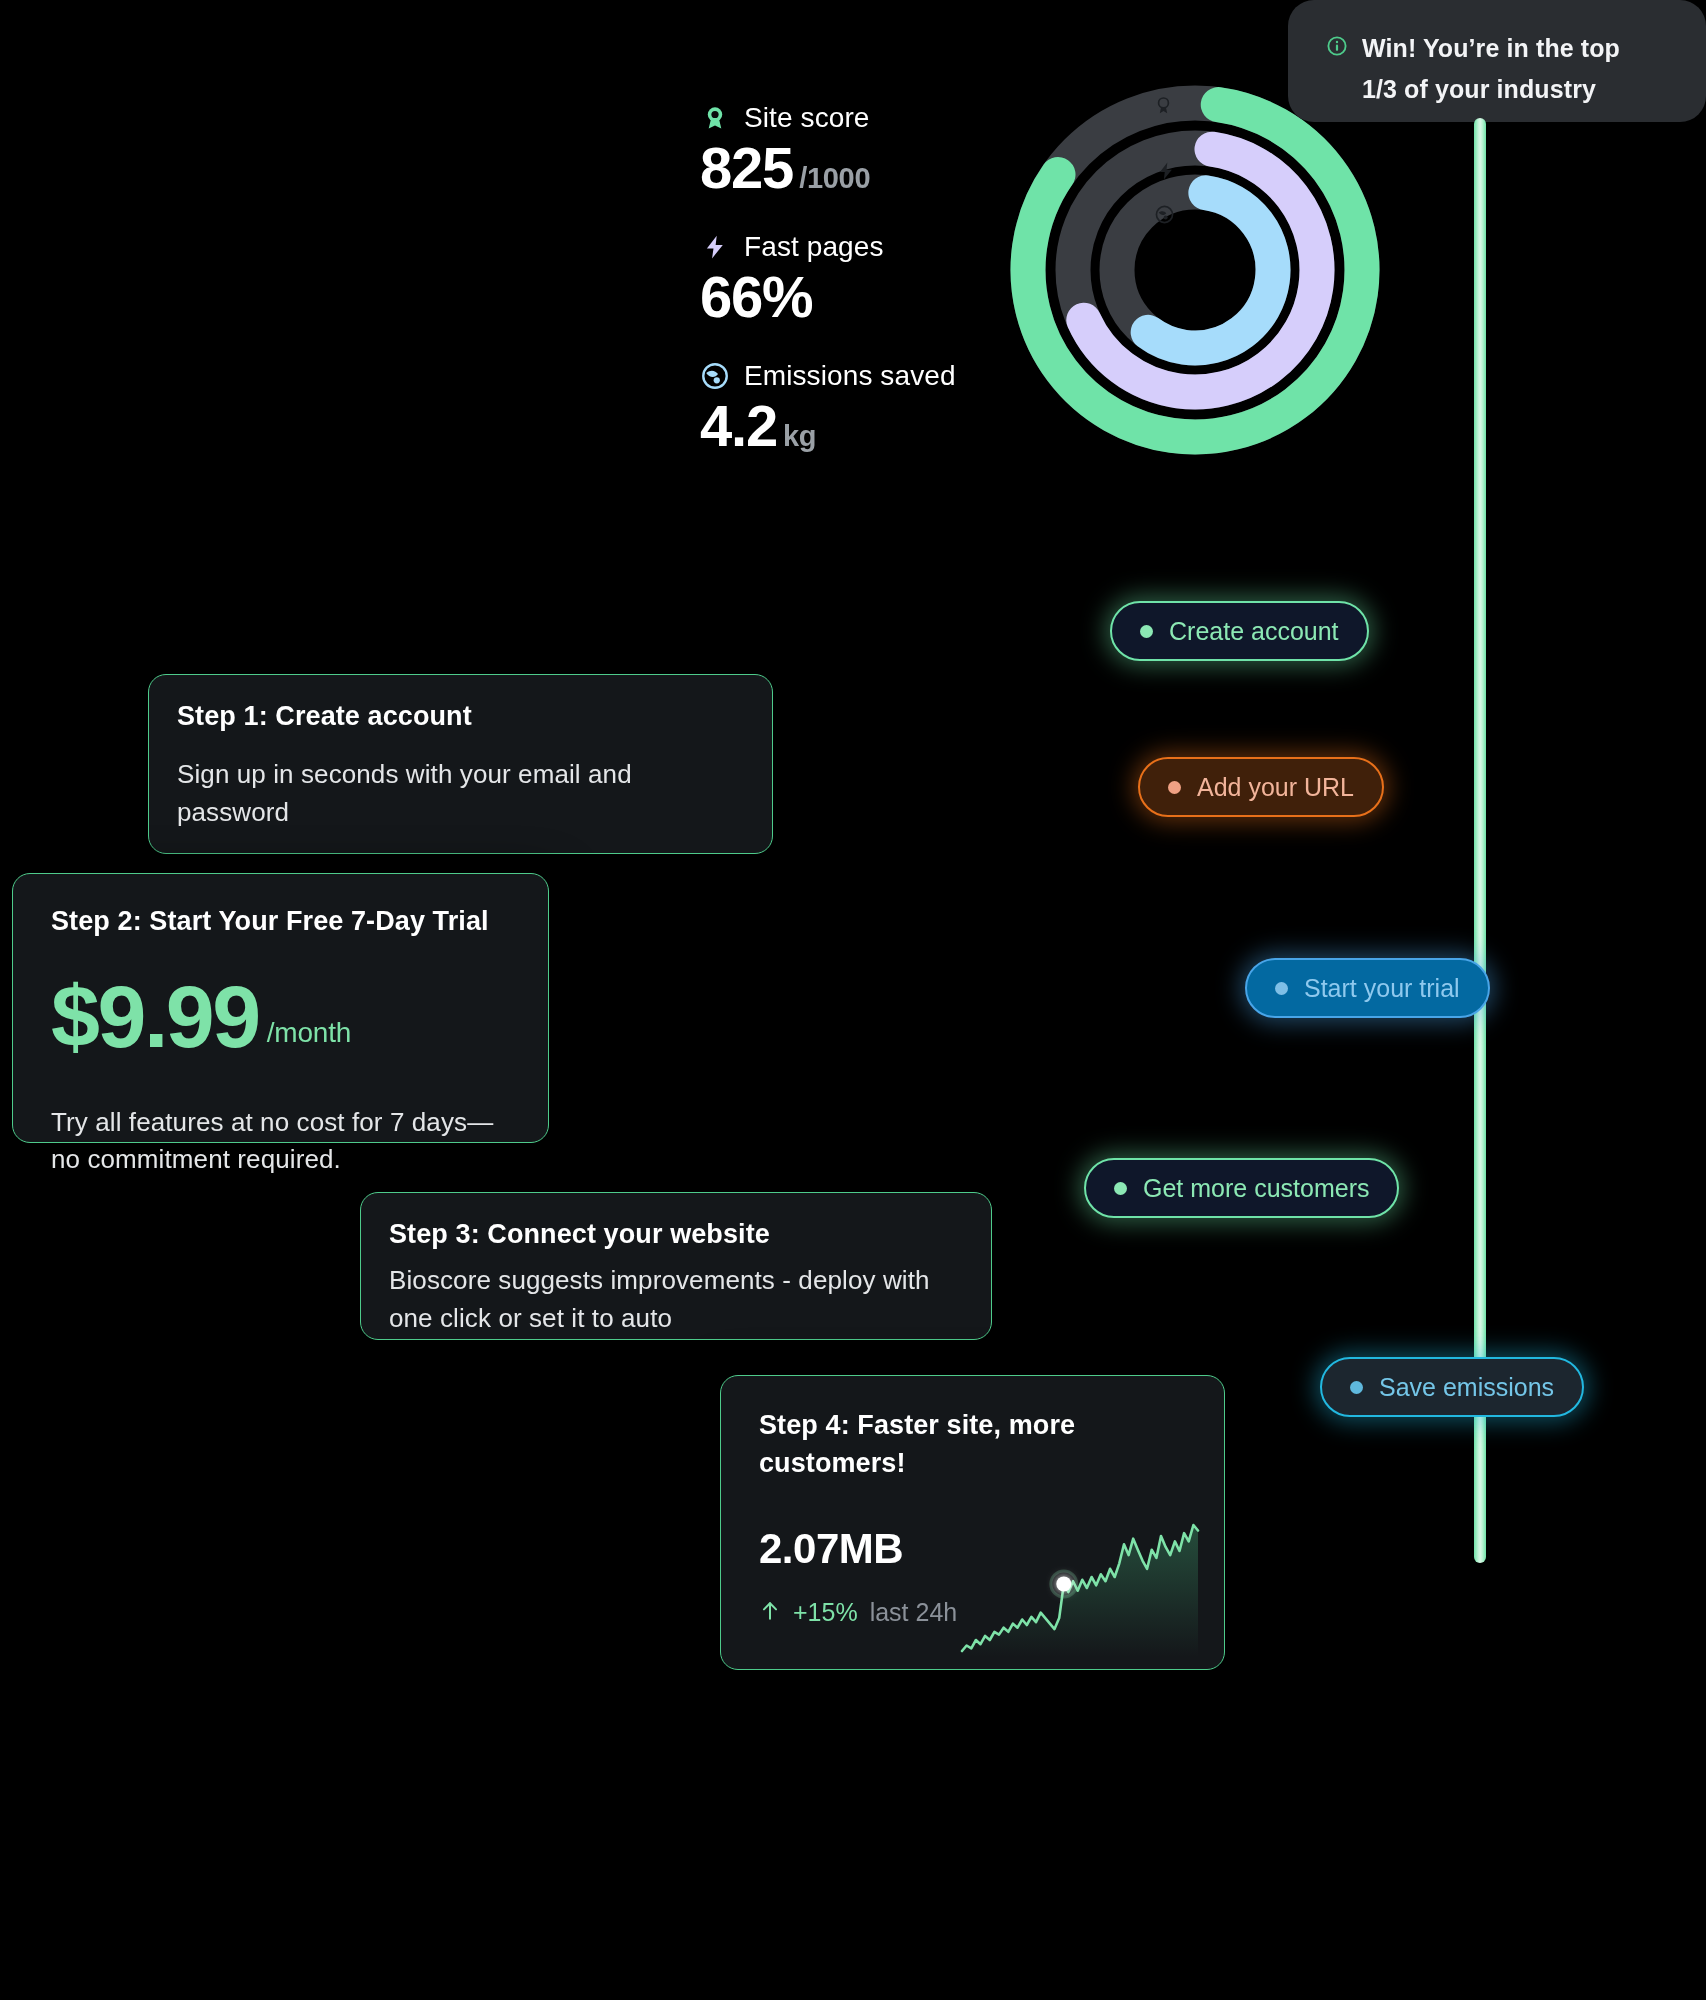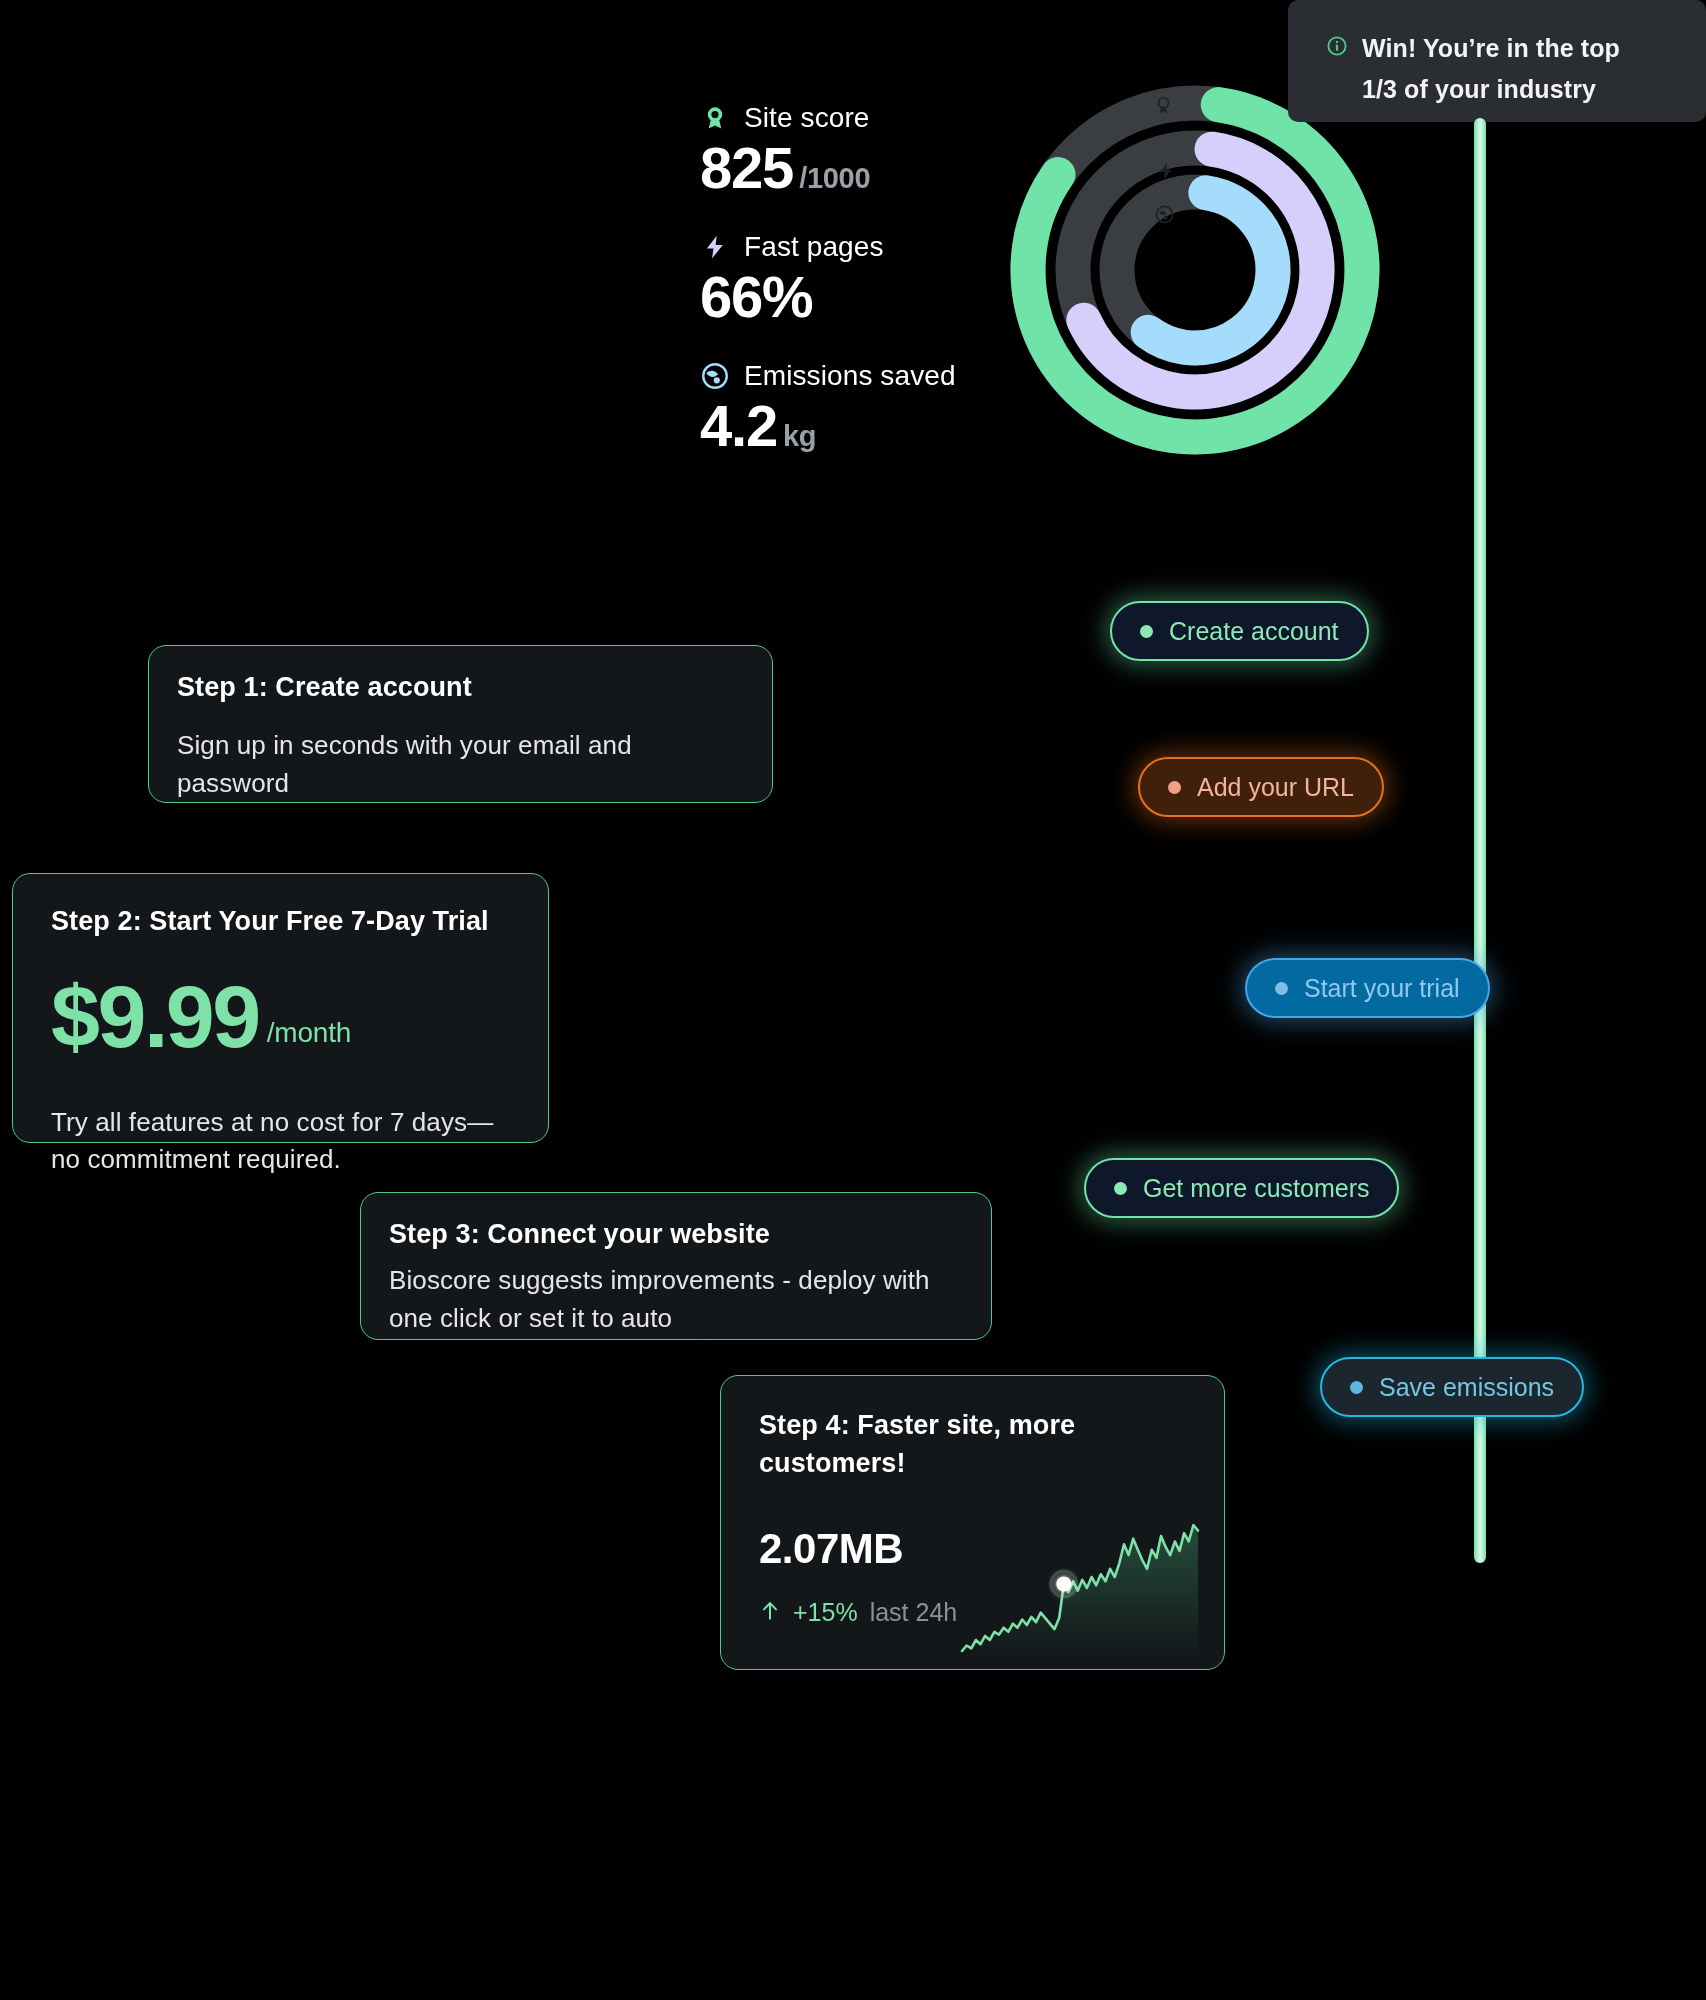--- a/index.html
+++ b/index.html
@@ -25,21 +25,21 @@
 
   
   #gauge { position:absolute; left:980px; top:55px; width:430px; height:430px; }
   #gauge svg { display:block; overflow:visible; }
   .gauge-badge { position:absolute; }
   .gauge-badge svg { display:block; }
 
   
   #tooltip {
     position:absolute; left:1288px; top:0px; width:418px; height:122px;
-    background:#2a2d31; border-radius:10px;
+    background:#2a2d31; border-radius:26px;
     padding:28px 30px 0 38px;
   }
   .tt-line { display:flex; align-items:flex-start; gap:14px; }
   .tt-text { font-size:25px; font-weight:700; line-height:1.62; color:#f3f4f6; letter-spacing:.1px; }
   .tt-ico { margin-top:7px; flex:0 0 auto; }
 
   
   #timeline-line {
     position:absolute; left:1474px; top:118px; width:12px; height:1445px;
     background:linear-gradient(90deg,#6fe3a8 0%,#bff3d6 35%,#d8f7e6 52%,#bff3d6 68%,#6fe3a8 100%);
@@ -76,21 +76,21 @@
   .card {
     position:absolute;
     background:#14171a;
     border:1.6px solid #4ecb8b;
     border-radius:18px;
     box-shadow:0 14px 44px 10px rgba(0,0,0,.9);
   }
   .card-title { font-size:27px; font-weight:700; color:#ffffff; letter-spacing:.1px; }
   .card-body  { font-size:26px; font-weight:400; color:#e4e6e8; line-height:1.45; letter-spacing:.1px; }
 
-  #card-step1 { left:148px; top:645px; width:625px; height:158px; padding:26px 28px 0 28px; }
+  #card-step1 { left:148px; top:674px; width:625px; height:180px; padding:26px 28px 0 28px; }
   #card-step1 .card-body { margin-top:24px; }
 
   #card-step2 { left:12px; top:873px; width:537px; height:270px; padding:32px 38px 0 38px; }
   #price-row { display:flex; align-items:flex-end; margin-top:38px; }
   #price { font-size:88px; font-weight:700; color:#7ee2a8; line-height:.95; letter-spacing:-2.5px; }
   #price-per { font-size:28px; font-weight:400; color:#7ee2a8; margin-left:8px; margin-bottom:10px; letter-spacing:-.2px; }
   #card-step2 .card-body { margin-top:45px; }
 
   #card-step3 { left:360px; top:1192px; width:632px; height:148px; padding:26px 28px 4px 28px; }
   #card-step3 .card-body { margin-top:12px; }

